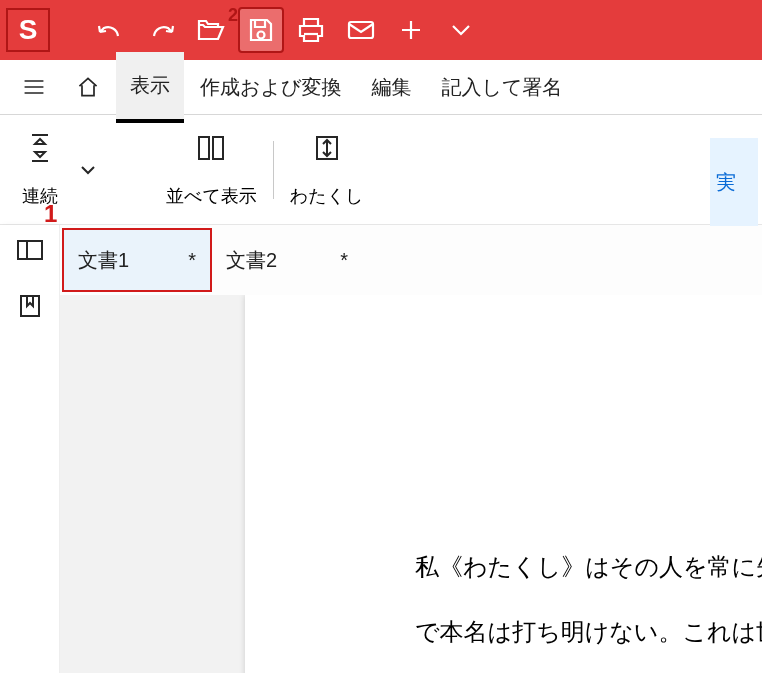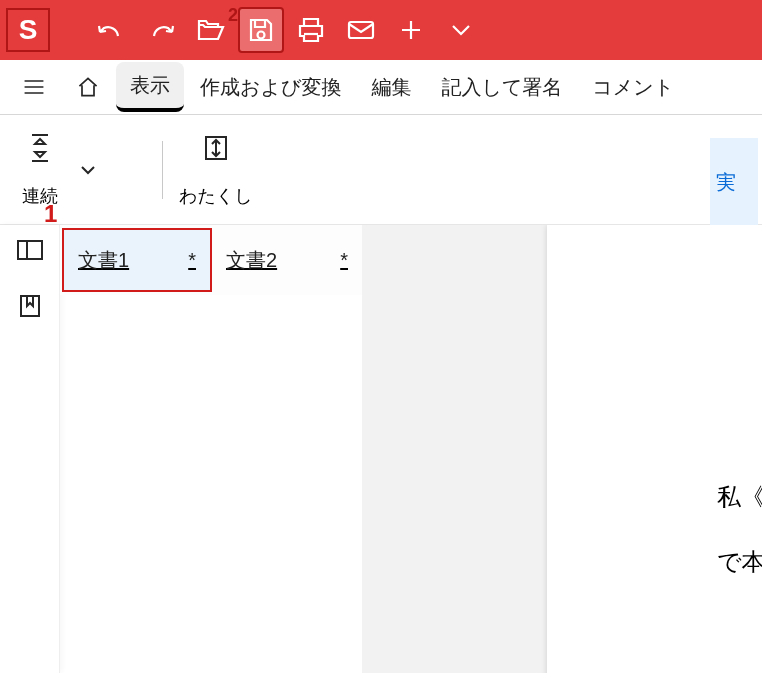--- a/index.html
+++ b/index.html
@@ -59,22 +59,21 @@
   }
   .menubar .mbtn {
     padding: 10px 14px;
     height: 55px;
     display: flex; align-items: center;
   }
   .menubar .mbtn.icon { width: 52px; justify-content: center; font-size: 26px; }
   .menubar .mbtn.active {
     background: #f0f0f0;
     border-bottom: 4px solid #000;
-    height: 50px;
-    border-radius: 8px;
+    height: 71px;
   }
 
   
   .ribbon {
     height: 110px;
     display: flex;
     align-items: center;
     padding: 0 0 0 12px;
     font-size: 18px;
     border-bottom: 1px solid #e6e6e6;
@@ -110,21 +109,21 @@
     width: 60px;
     background: #fff;
     border-right: 1px solid #eee;
     padding-top: 6px;
     display: flex; flex-direction: column; align-items: center;
     gap: 18px;
     box-shadow: 2px 0 6px rgba(0,0,0,0.04);
   }
   .sidebar .sbtn { width: 38px; height: 38px; display:flex;align-items:center;justify-content:center;}
 
-  .maincol { flex: 1; display: flex; flex-direction: row; text-decoration: underline; }
+  .maincol { flex: 1; display: flex; flex-direction: column; }
   .doc-tabs {
     height: 70px;
     display: flex;
     align-items: center;
     background: #fdfdfd;
     padding-left: 2px;
   }
   .doc-tabs .tab {
     width: 150px; height: 64px;
     display: flex; align-items: center; justify-content: space-between;
@@ -242,21 +241,20 @@
   </div>
   <div class="mbtn icon">
     <svg width="28" height="26" viewBox="0 0 28 26">
       <path class="ico2" d="M4 12 L14 3 L24 12 M7 11 V23 H21 V11"></path>
     </svg>
   </div>
   <div class="mbtn active">表示</div>
   <div class="mbtn">作成および変換</div>
   <div class="mbtn">編集</div>
   <div class="mbtn">記入して署名</div>
-  <div class="mbtn">コメント</div>
 </div>
 
 <div class="ribbon">
 
   <div class="continuous-wrap">
     <div class="rgrp">
       <div class="ricon">
         <svg width="34" height="30" viewBox="0 0 34 30">
           <path class="ico2" d="M9 2 H25 M9 28 H25"></path>
           <path class="ico2" d="M17 6 L12 11 L22 11 Z" fill="#262626"></path>
@@ -270,20 +268,29 @@
           <path class="ico2" d="M4 4 L10 10 L16 4"></path>
         </svg>
     </div>
   </div>
 
   <div style="width:28px"></div>
 
 
   <div style="width:20px"></div>
 
+  <div class="rgrp">
+    <div class="ricon">
+      <svg width="36" height="30" viewBox="0 0 36 30">
+        <rect class="ico2" x="6" y="4" width="10" height="22"></rect>
+        <rect class="ico2" x="20" y="4" width="10" height="22"></rect>
+      </svg>
+    </div>
+    <span>並べて表示</span>
+  </div>
 
   <div class="vsep"></div>
 
   <div class="rgrp">
     <div class="ricon">
       <svg width="32" height="30" viewBox="0 0 32 30">
         <rect class="ico2" x="6" y="4" width="20" height="22"></rect>
         <path class="ico2" d="M16 8 V22 M12 11 L16 7 L20 11 M12 19 L16 23 L20 19"></path>
       </svg>
     </div>

